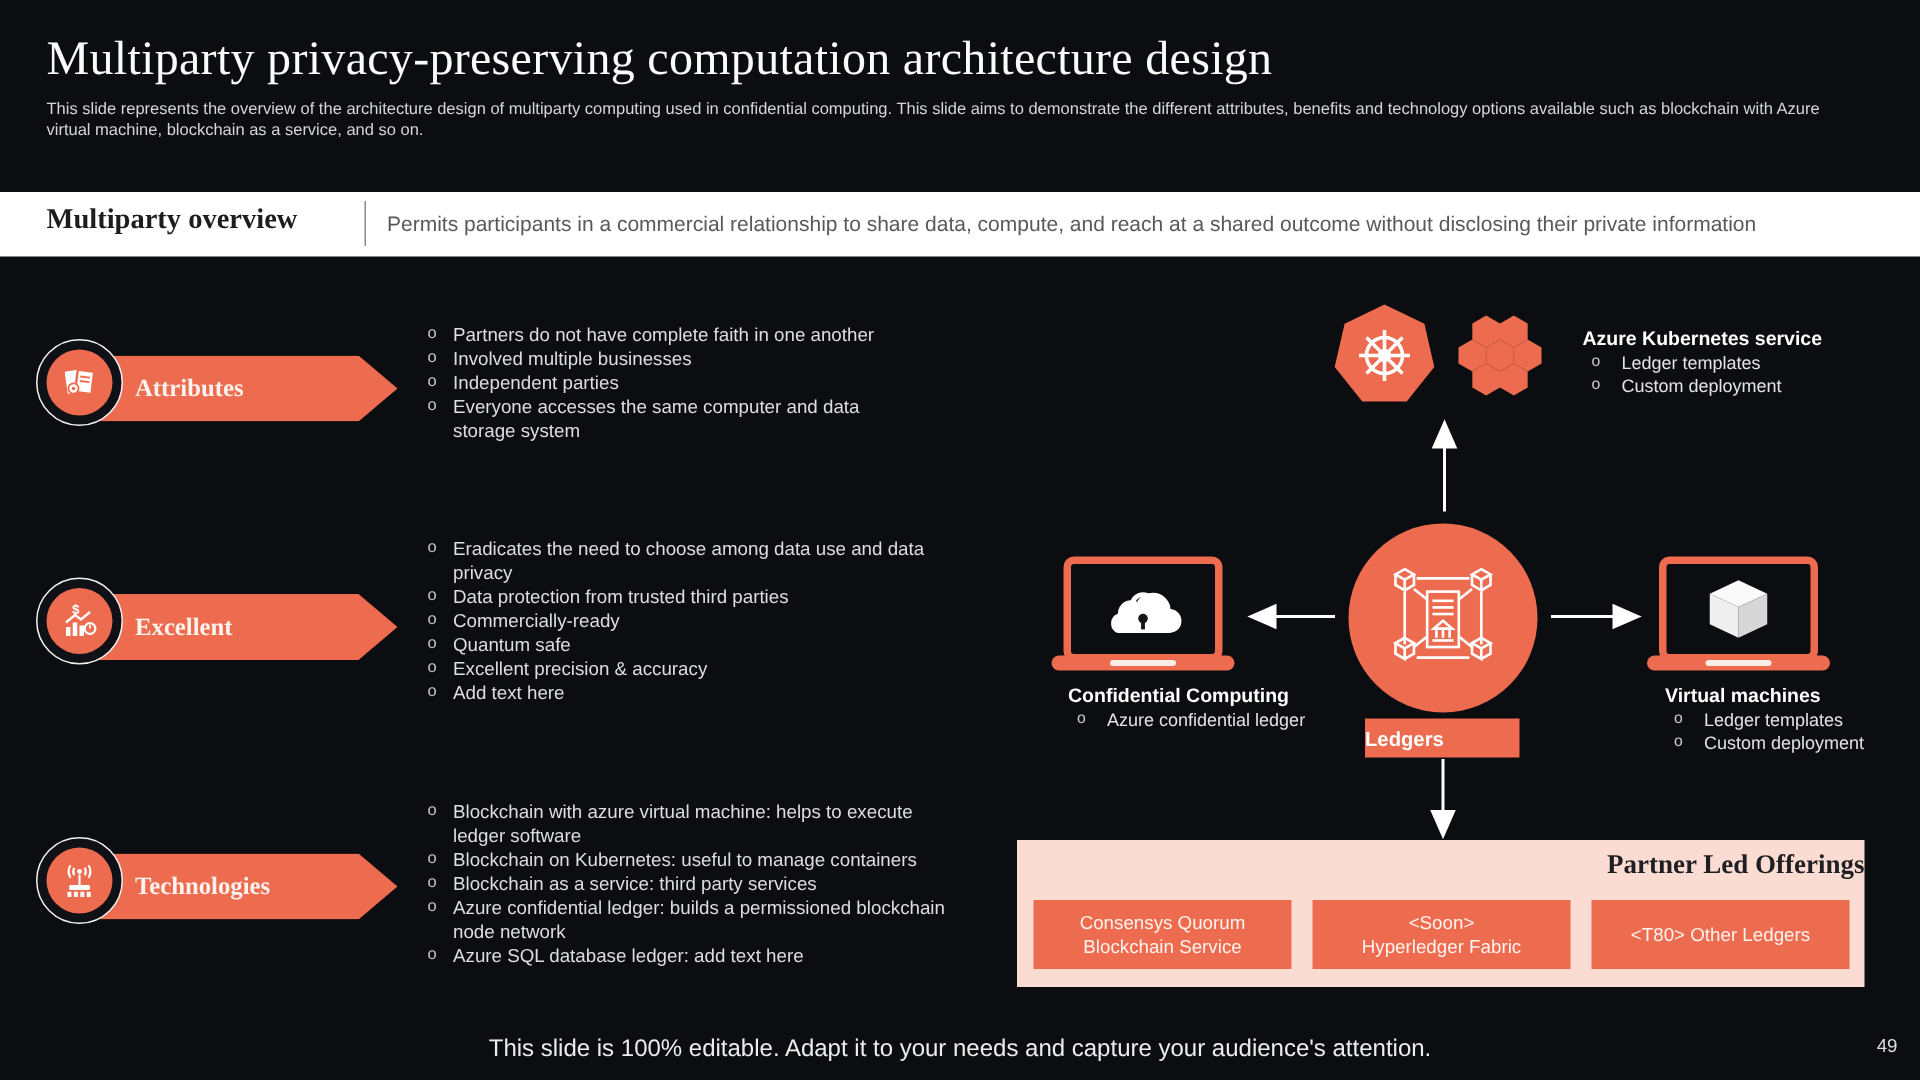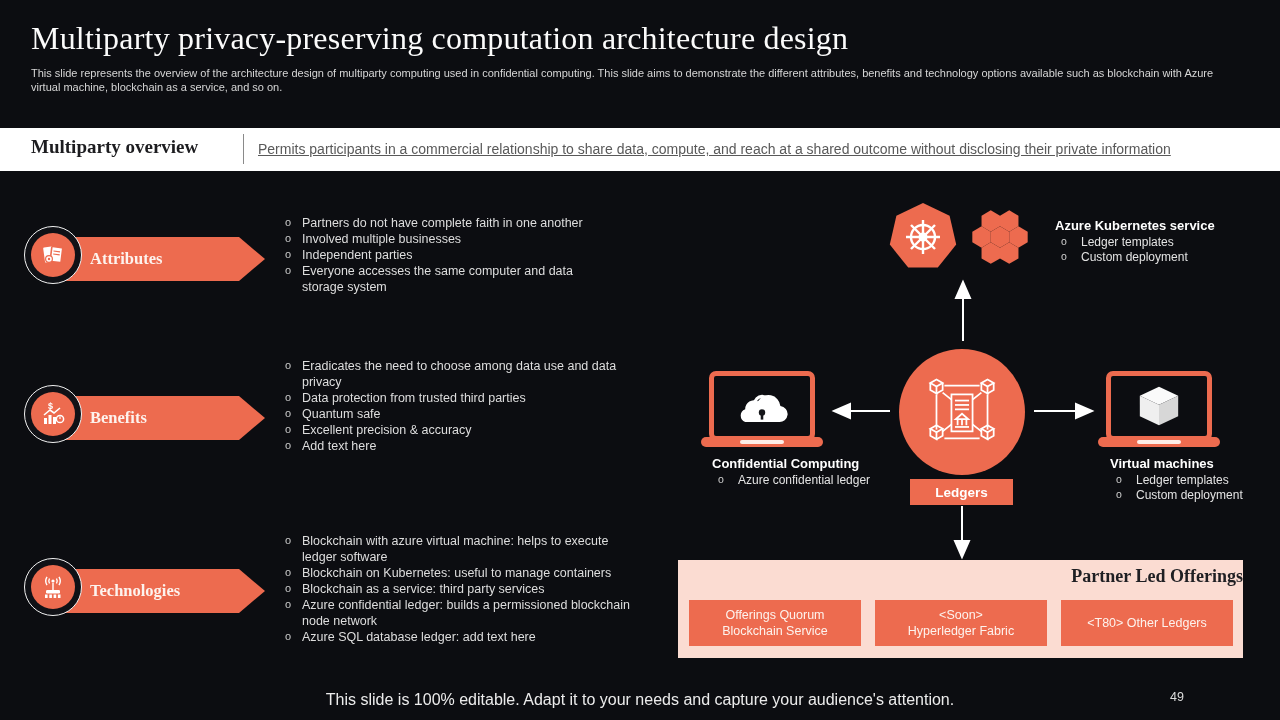--- a/index.html
+++ b/index.html
@@ -10,21 +10,21 @@
   
   .title{left:31px;top:20px;width:1100px;color:#fbfbfb;
          font-family:"Liberation Serif",serif;font-size:32px;font-weight:500;letter-spacing:.2px;}
   .subtitle{left:31px;top:67px;width:1195px;color:#d6d6d6;font-size:11px;line-height:13.5px;}
 
   
   .band{left:0;top:128px;width:1280px;height:43px;background:#ffffff;}
   .band-label{left:31px;top:136px;color:#1d1d20;font-family:"Liberation Serif",serif;
               font-size:19px;font-weight:bold;}
   .band-divider{left:243px;top:134px;width:1px;height:30px;background:#8a8a8a;}
-  .band-desc{left:258px;top:141px;width:980px;color:#595959;font-size:14px;text-decoration:underline;}
+  .band-desc{left:258px;top:141px;width:980px;color:#595959;font-size:14px;}
 
   
   .banner{height:44px;background:#ed6b4f;color:#fdf3ee;display:flex;align-items:center;
           padding-left:40px;box-sizing:border-box;width:215px;
           font-family:"Liberation Serif",serif;font-size:16.5px;font-weight:bold;
           clip-path:polygon(0 0,calc(100% - 26px) 0,100% 50%,calc(100% - 26px) 100%,0 100%);}
   .iconcircle{width:56px;height:56px;border-radius:50%;border:1.5px solid #f2f2f2;
               background:#101116;display:flex;align-items:center;justify-content:center;}
   .iconcircle .inner{width:44px;height:44px;border-radius:50%;background:#ed6b4f;
               display:flex;align-items:center;justify-content:center;}
@@ -42,33 +42,33 @@
   .lscreen{width:96px;height:60px;border:5px solid #ed6b4f;border-radius:7px;background:#0c0d11;
            display:flex;align-items:center;justify-content:center;}
   .lbase{height:10px;background:#ed6b4f;border-radius:5px;}
   .lslot{position:absolute;left:50%;top:3px;transform:translateX(-50%);
          width:44px;height:4px;background:#fdeee8;border-radius:2px;}
 
   
   .bigcircle{left:899px;top:349px;width:126px;height:126px;border-radius:50%;background:#ed6b4f;
              display:flex;align-items:center;justify-content:center;}
   .ledgers{left:910px;top:479px;width:103px;height:26px;background:#ed6b4f;color:#fff;
-           font-size:13.5px;font-weight:bold;display:flex;align-items:center;justify-content:center;}
+           font-size:13.5px;font-weight:bold;display:flex;align-items:center;}
 
   
   .panel{left:678px;top:560px;width:565px;height:98px;background:#fbdcd2;}
   .panel-title{left:678px;top:566px;width:565px;text-align:right;color:#1f1f23;
                font-family:"Liberation Serif",serif;font-size:18px;font-weight:bold;}
   .obox{top:600px;width:172px;height:46px;background:#ed6b4f;color:#fdf3ee;font-size:12.5px;
         line-height:16px;display:flex;align-items:center;justify-content:center;text-align:center;
         white-space:pre-line;}
 
   
   .footer{left:0;top:691px;width:1280px;text-align:center;color:#ececec;font-size:16px;}
-  .pagenum{left:1154px;top:690px;width:30px;text-align:right;color:#dcdcdc;font-size:12.5px;}
+  .pagenum{left:1235px;top:690px;width:30px;text-align:right;color:#dcdcdc;font-size:12.5px;}
 </style>
 </head>
 <body>
 
 <div id="slide">
 
   <div class="abs title">Multiparty privacy-preserving computation architecture design</div>
   <div class="abs subtitle">This slide represents the overview of the architecture design of multiparty computing used in confidential computing. This slide aims to demonstrate the different attributes, benefits and technology options available such as blockchain with Azure virtual machine, blockchain as a service, and so on.</div>
 
   <div class="abs band"></div>
@@ -105,38 +105,39 @@
     </div>
   </div>
   <ul class="abs bullets" style="left:283px;top:215px;width:330px;">
     <li>Partners do not have complete faith in one another</li>
     <li>Involved multiple businesses</li>
     <li>Independent parties</li>
     <li>Everyone accesses the same computer and data storage system</li>
   </ul>
 
   <div class="abs banner" style="left:50px;top:396px;">
-    <span>Benefits</span>
+    <span>Excellent</span>
   </div>
   <div class="abs iconcircle" style="left:24px;top:385px;">
     <div class="inner">
       <svg width="28" height="28" viewBox="0 0 28 28">
         <text x="9" y="9" font-size="9" fill="#fff" font-family="Liberation Sans, sans-serif" font-weight="bold">$</text>
         <rect x="5" y="18" width="3" height="6" fill="#fff"></rect>
         <rect x="9.5" y="15" width="3" height="9" fill="#fff"></rect>
         <rect x="14" y="17" width="3" height="7" fill="#fff"></rect>
         <polyline points="5,15 11,10 15,13 21,8" fill="none" stroke="#fff" stroke-width="1.6"></polyline>
         <circle cx="21" cy="19" r="3.6" fill="none" stroke="#fff" stroke-width="1.5"></circle>
         <line x1="21" y1="16.5" x2="21" y2="19" stroke="#fff" stroke-width="1.2"></line>
       </svg>
     </div>
   </div>
   <ul class="abs bullets" style="left:283px;top:358px;width:340px;">
     <li>Eradicates the need to choose among data use and data privacy</li>
     <li>Data protection from trusted third parties</li>
+    <li>Commercially-ready</li>
     <li>Quantum safe</li>
     <li>Excellent precision &amp; accuracy</li>
     <li>Add text here</li>
   </ul>
 
   <div class="abs banner" style="left:50px;top:569px;">
     <span>Technologies</span>
   </div>
   <div class="abs iconcircle" style="left:24px;top:558px;">
     <div class="inner">
@@ -266,21 +267,21 @@
     <div class="dtitle">Virtual machines</div>
     <ul class="dbullets">
       <li>Ledger templates</li>
       <li>Custom deployment</li>
     </ul>
   </div>
 
   <div class="abs panel"></div>
   <div class="abs panel-title">Partner Led Offerings</div>
   <div class="abs obox" style="left:689px;">
-    <span>Offerings Quorum
+    <span>Consensys Quorum
 Blockchain Service</span>
   </div>
   <div class="abs obox" style="left:875px;">
     <span>&lt;Soon&gt;
 Hyperledger Fabric</span>
   </div>
   <div class="abs obox" style="left:1061px;">
     <span>&lt;T80&gt; Other Ledgers</span>
   </div>
 

